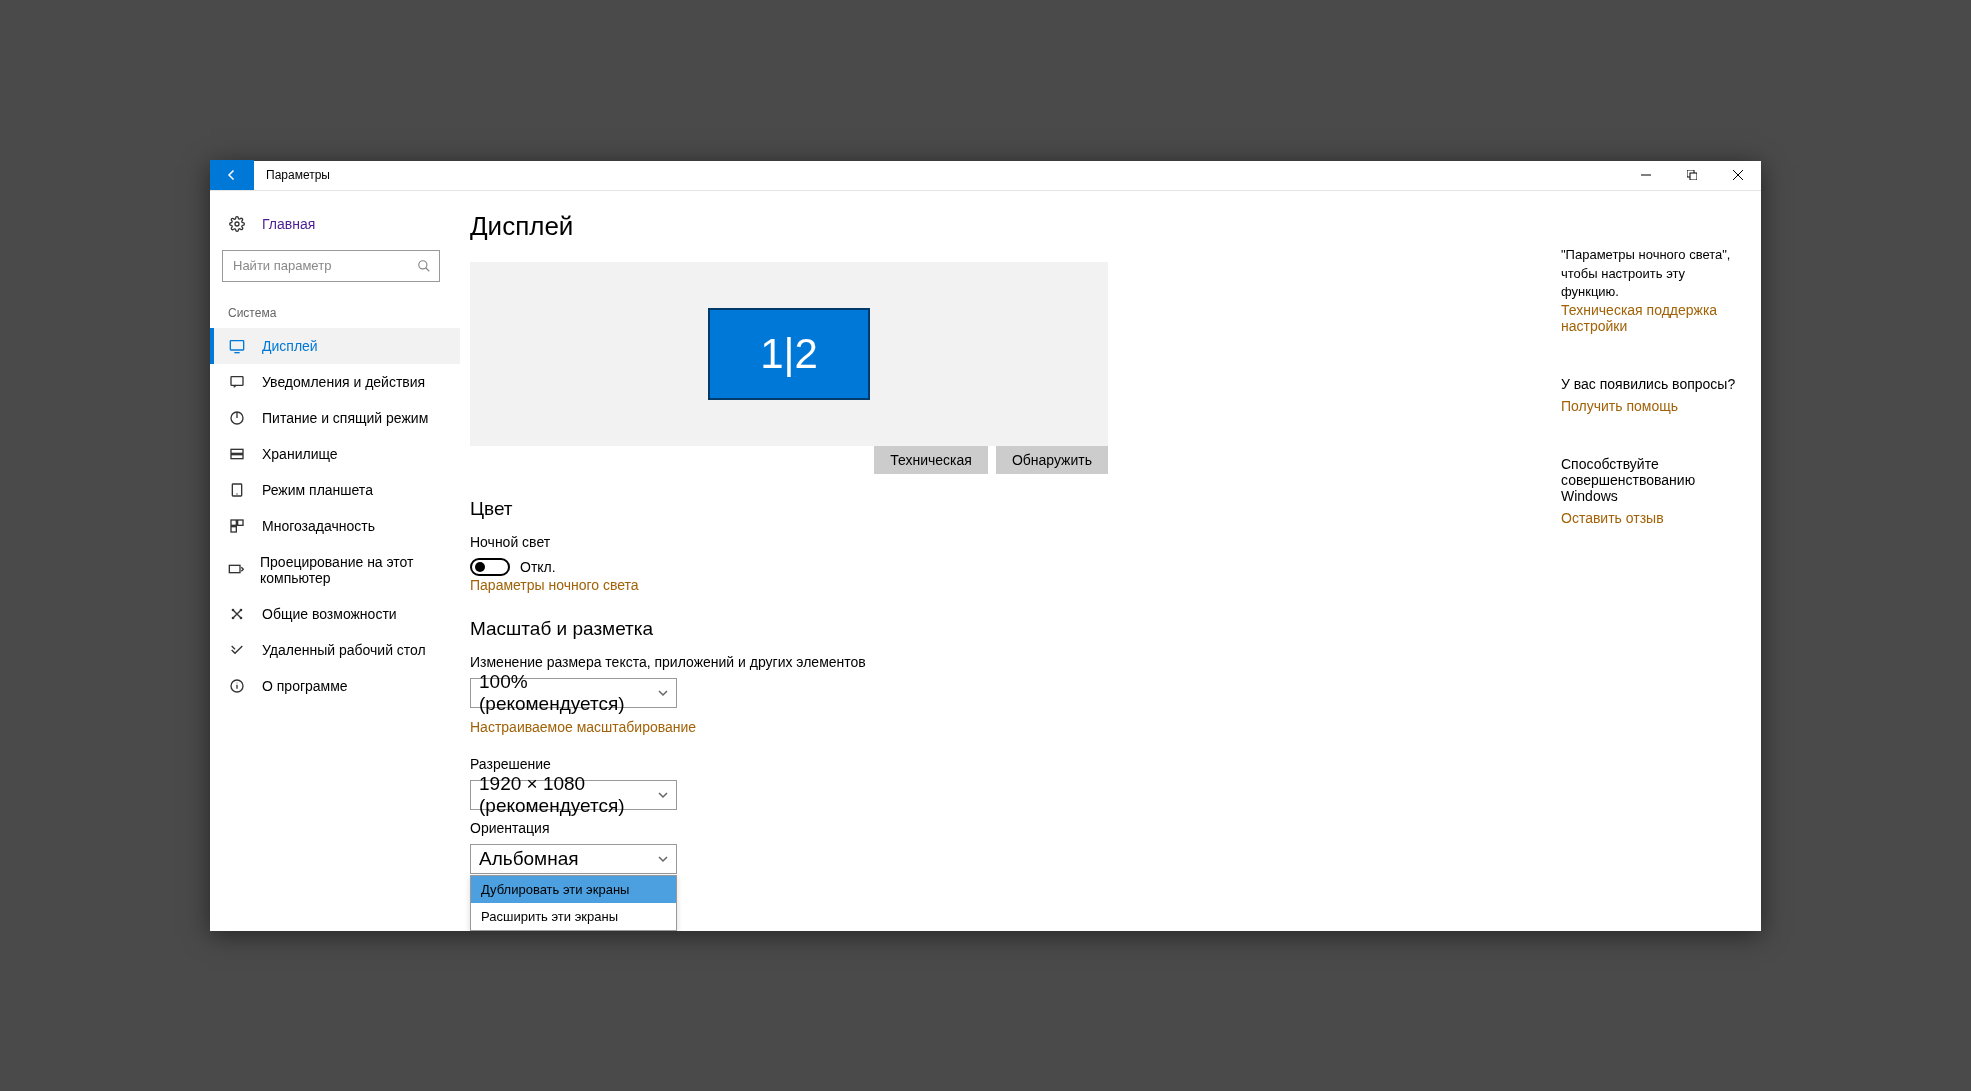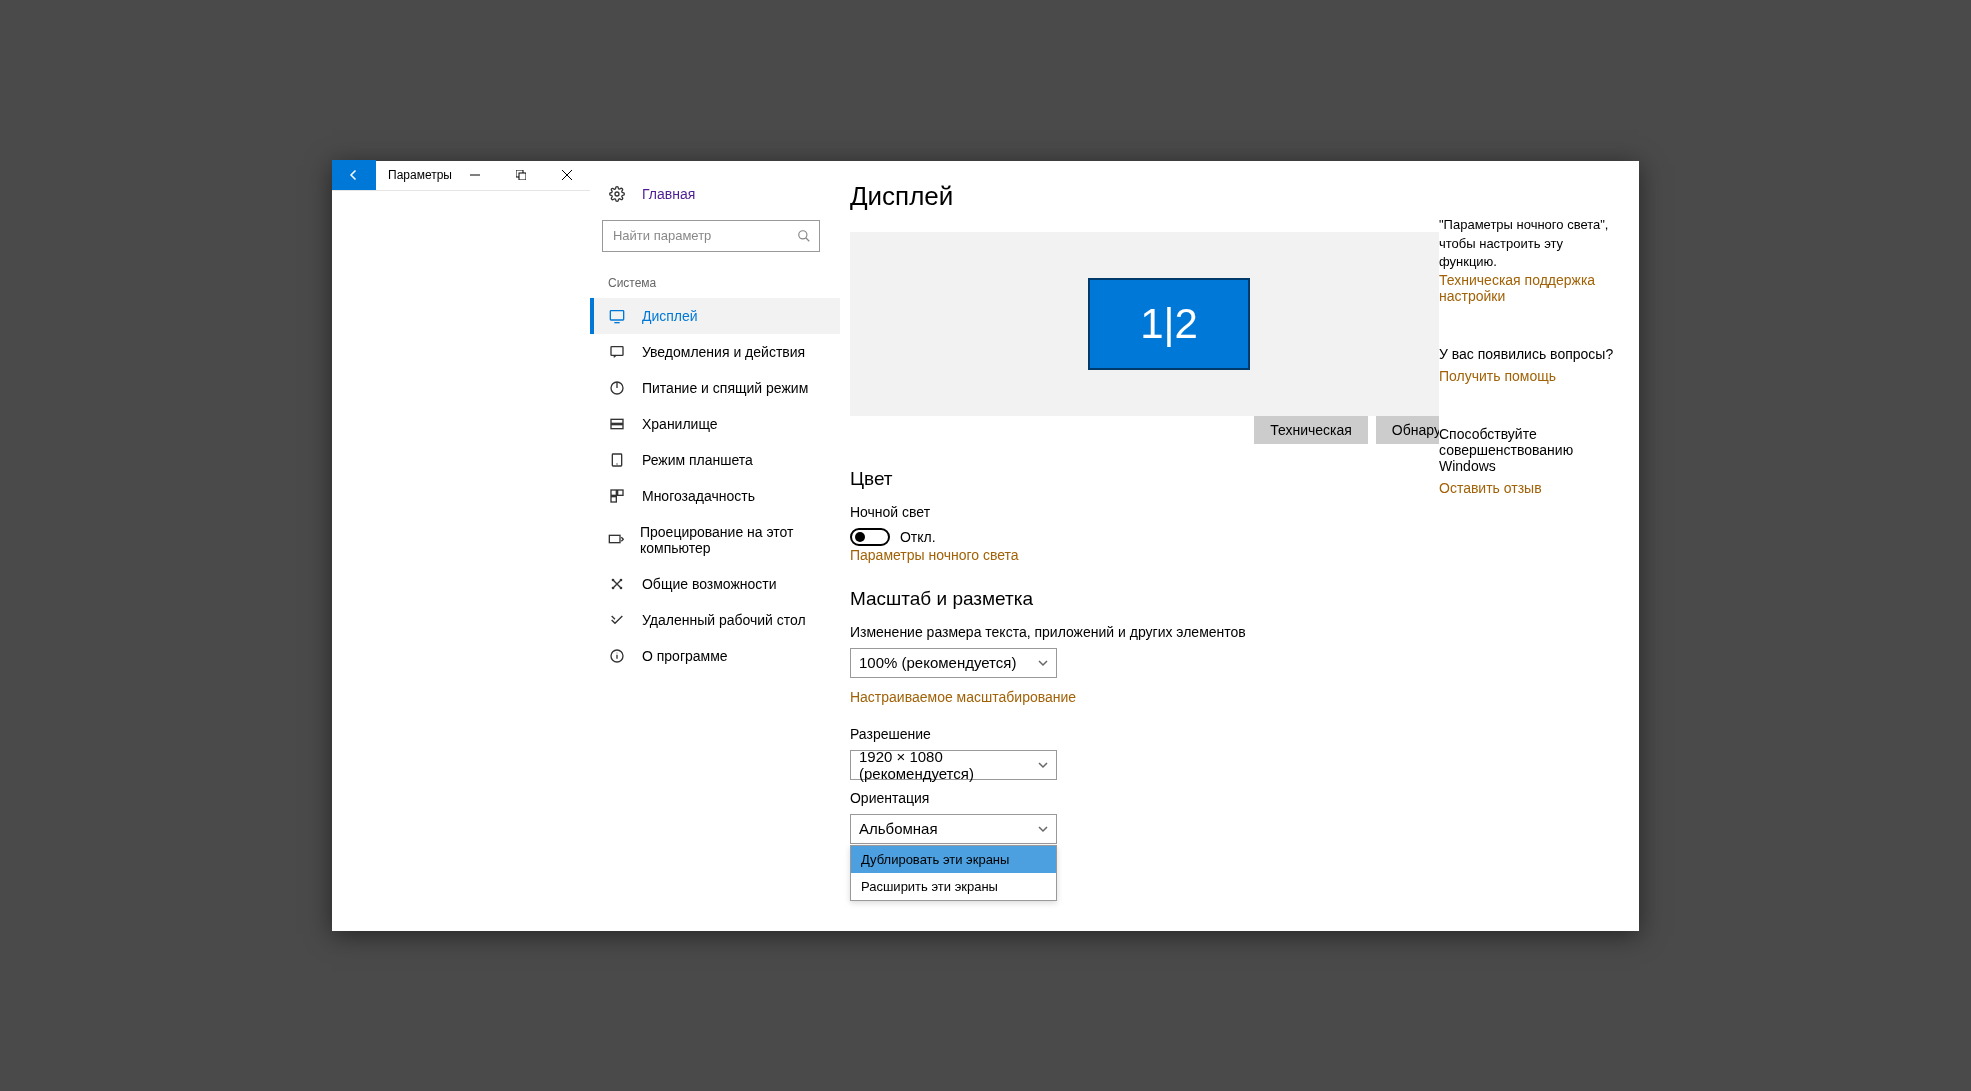--- a/index.html
+++ b/index.html
@@ -1,17 +1,17 @@
 <!DOCTYPE html>
 <html><head>
 <meta charset="utf-8">
 <style>
 *{box-sizing:border-box;margin:0;padding:0;font-family:"Segoe UI",Arial,sans-serif;}
 body{background:#4a4a4a;display:flex;justify-content:center;align-items:center;min-height:100vh;padding:12px;}
-.window{width:1307px;height:770px;background:#fff;display:flex;flex-direction:row;position:relative;box-shadow:0 4px 24px rgba(0,0,0,.5);}
+.window{width:1551px;height:770px;background:#fff;display:flex;flex-direction:column;position:relative;box-shadow:0 4px 24px rgba(0,0,0,.5);}
 .titlebar{height:30px;background:#fff;display:flex;align-items:center;border-bottom:1px solid #e5e5e5;}
 .back-btn{width:44px;height:30px;background:#0078d7;display:flex;align-items:center;justify-content:center;color:#fff;cursor:pointer;}
 .back-btn svg{width:18px;height:18px;}
 .title-text{font-size:12px;color:#000;margin-left:12px;font-weight:400;}
 .win-controls{margin-left:auto;display:flex;}
 .win-btn{width:46px;height:30px;display:flex;align-items:center;justify-content:center;color:#000;cursor:pointer;}
 .body-area{flex:1;display:flex;overflow:hidden;}
 .sidebar{width:250px;padding:15px 0 0 0;display:flex;flex-direction:column;}
 .home-row{display:flex;align-items:center;padding:10px 18px;cursor:pointer;}
 .home-row .icon{width:18px;margin-right:16px;display:flex;align-items:center;justify-content:center;color:#333;}
@@ -36,21 +36,21 @@
 .monitor-text{color:#fff;font-size:42px;font-weight:300;}
 .btn-row{width:638px;display:flex;justify-content:flex-end;gap:8px;margin-top:0;}
 .gray-btn{background:#ccc;border:none;padding:6px 16px;font-size:14px;cursor:pointer;}
 .subheading{font-size:19px;font-weight:400;color:#000;margin-top:24px;margin-bottom:14px;}
 .field-label{font-size:14px;color:#000;margin-bottom:8px;}
 .toggle-row{display:flex;align-items:center;gap:10px;margin-bottom:0;}
 .toggle{width:40px;height:18px;border:2px solid #000;border-radius:10px;background:#fff;position:relative;cursor:pointer;}
 .toggle-knob{width:10px;height:10px;background:#000;border-radius:50%;position:absolute;top:2px;left:3px;}
 .toggle-text{font-size:14px;}
 .link{color:#a16207;font-size:14px;cursor:pointer;display:inline-block;}
-.dropdown{width:207px;height:30px;border:1px solid #999;background:#fff;display:flex;align-items:center;justify-content:space-between;padding:0 8px;cursor:pointer;font-size:15px;}
+.dropdown{width:207px;height:30px;border:1px solid #999;background:#fff;display:flex;align-items:center;justify-content:space-between;padding:0 8px;cursor:pointer;font-size:19px;}
 .dropdown .chev{color:#666;}
 .spacer{height:10px;}
 .multi-dropdown{width:207px;border:1px solid #999;background:#fff;margin-top:1px;box-shadow:0 2px 6px rgba(0,0,0,.15);}
 .opt{padding:6px 10px;font-size:13px;cursor:pointer;}
 .opt.selected{background:#4ca0e0;color:#000;}
 .right-pane{width:200px;padding:0 20px 0 0;font-size:13px;}
 .right-pane p{margin-bottom:2px;line-height:1.35;}
 .right-pane .link{margin-bottom:18px;}
 .right-head{font-size:14px;font-weight:400;color:#000;margin-top:24px;margin-bottom:6px;}
 svg{display:block;}

